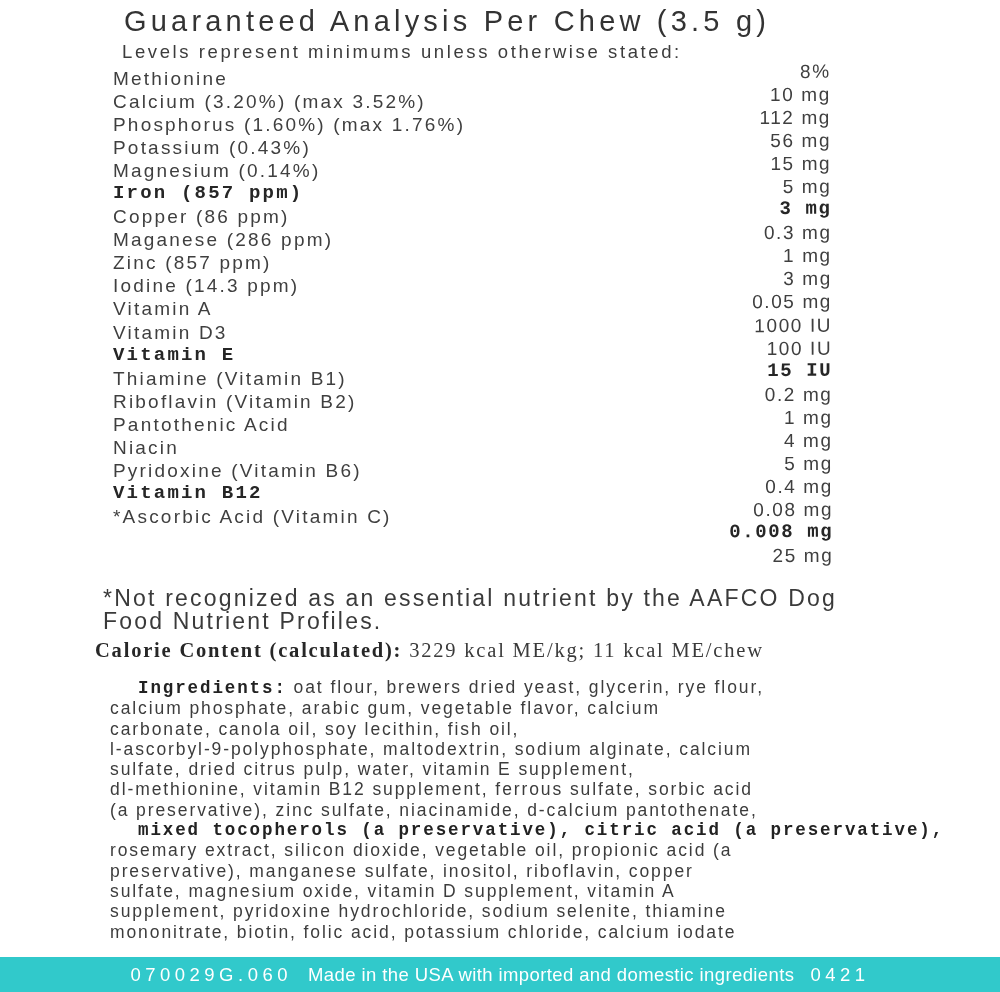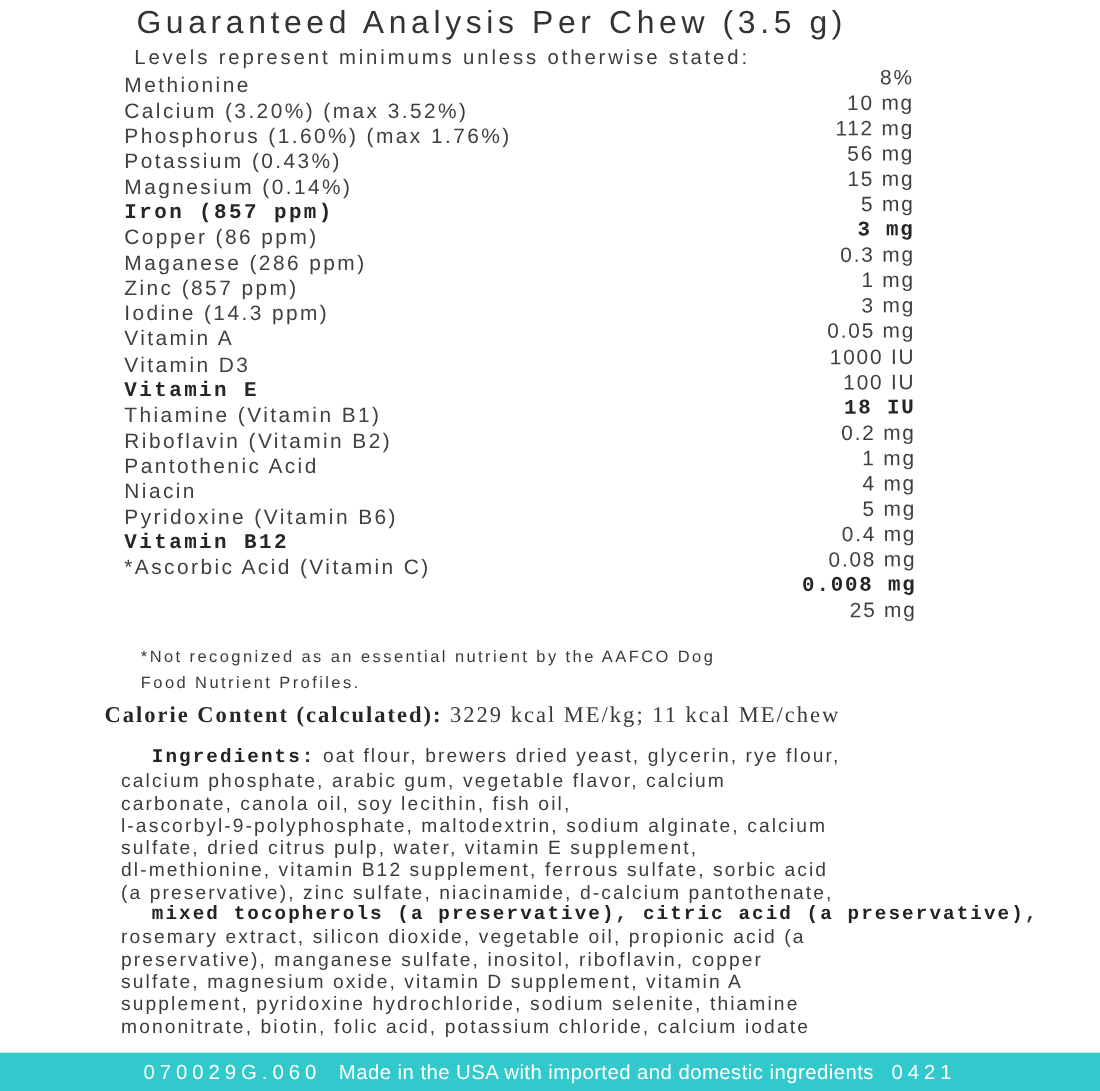--- a/index.html
+++ b/index.html
@@ -65,25 +65,24 @@
   }
   .bold {
     font-weight: bold;
     color: #262626;
     font-family: Liberation Mono, monospace;
   }
   .footnote {
     position: absolute;
     left: 103px;
     top: 587px;
-    font-size: 15px;
+    font-size: 23px;
     letter-spacing: 2.2px;
     line-height: 22.8px;
     color: #3a3a3a;
-    margin-left: 25px;
   }
   .calorie {
     position: absolute;
     left: 95px;
     top: 639px;
     font-size: 20.5px;
     letter-spacing: 1.8px;
     white-space: nowrap;
     font-family: Liberation Serif, serif;
   }
@@ -159,21 +158,21 @@
         <div>56 mg</div>
         <div>15 mg</div>
         <div>5 mg</div>
         <div class="bold">3 mg</div>
         <div>0.3 mg</div>
         <div>1 mg</div>
         <div>3 mg</div>
         <div>0.05 mg</div>
         <div>1000 IU</div>
         <div>100 IU</div>
-        <div class="bold">18 IU</div>
+        <div class="bold">15 IU</div>
         <div>0.2 mg</div>
         <div>1 mg</div>
         <div>4 mg</div>
         <div>5 mg</div>
         <div>0.4 mg</div>
         <div>0.08 mg</div>
         <div class="bold">0.008 mg</div>
         <div>25 mg</div>
       </div>
   </div>

